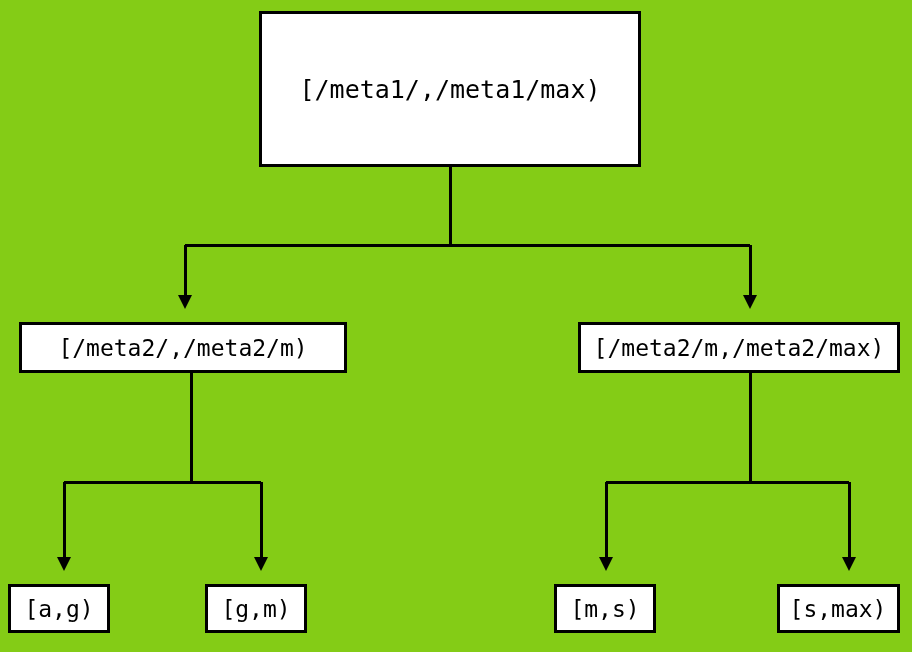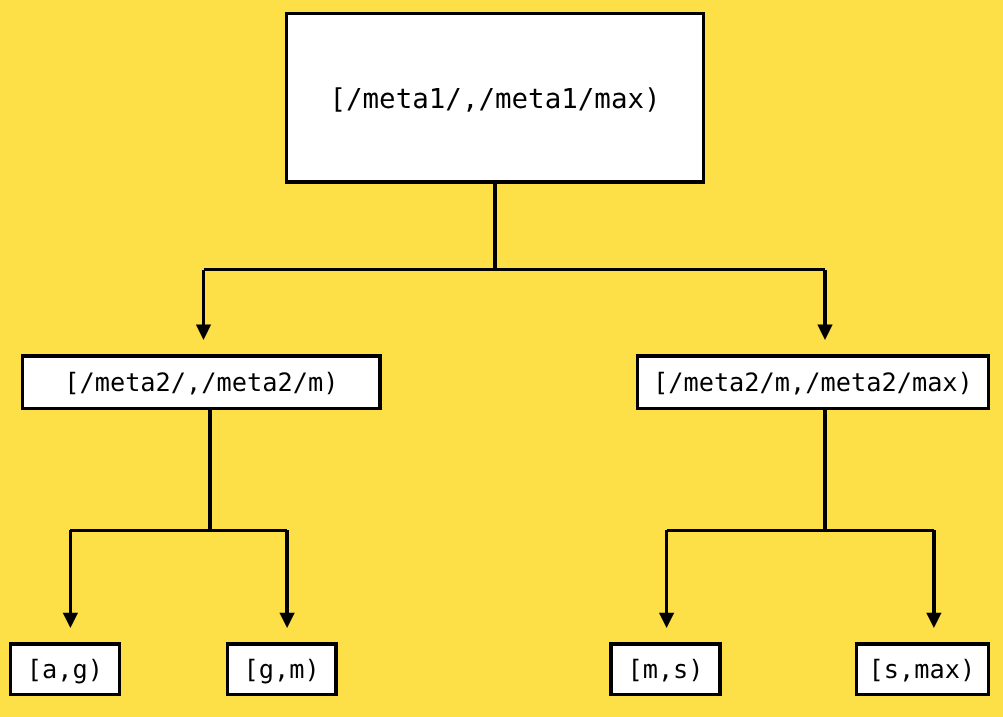--- a/index.html
+++ b/index.html
@@ -11,21 +11,21 @@
   body {
     width: 912px;
     height: 652px;
     font-family: "DejaVu Sans Mono", "Liberation Mono", monospace;
     overflow: hidden;
   }
   #diagram-root {
     position: relative;
     width: 912px;
     height: 652px;
-    background: #fde047;
+    background: #84cc16;
   }
   svg#tree-svg {
     position: absolute;
     top: 0;
     left: 0;
     width: 912px;
     height: 652px;
     display: block;
   }
   .node-box {

